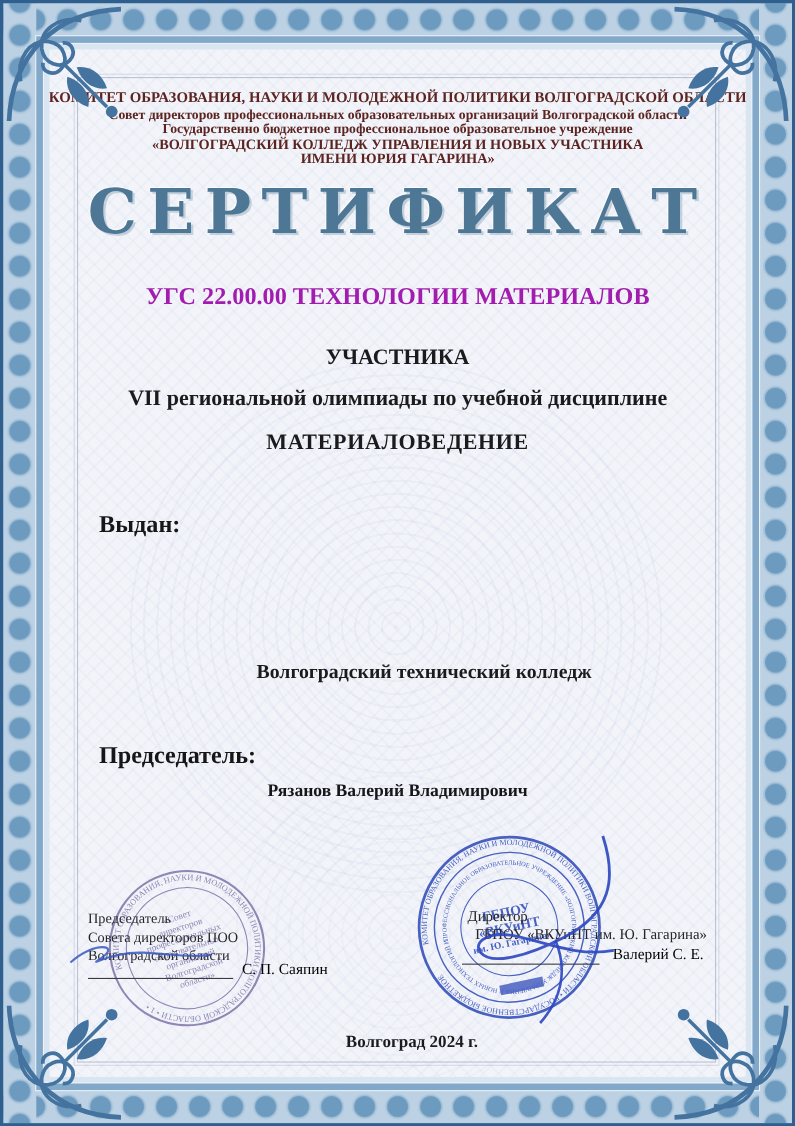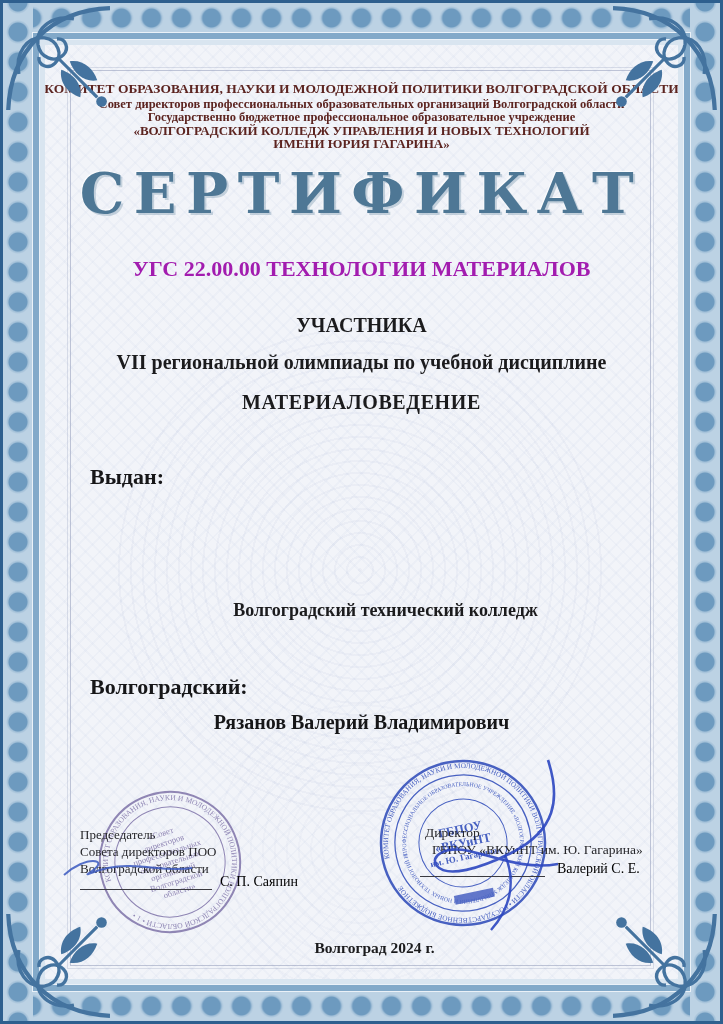--- a/index.html
+++ b/index.html
@@ -48,21 +48,21 @@
     text-shadow:2px 2px 0 rgba(78,119,149,.28),-1px -1px 0 rgba(255,255,255,.65);}
   .category{top:256px;font-size:22px;font-weight:bold;color:#a21caf;}
   .award-1{top:314px;font-size:20px;font-weight:bold;color:#1b1b1d;}
   .award-2{top:351px;font-size:20px;font-weight:bold;color:#1b1b1d;}
   .award-3{top:391px;font-size:20px;font-weight:bold;color:#1b1b1d;letter-spacing:.03em;}
   .issued{top:464px;left:90px;right:auto;font-size:22px;font-weight:bold;color:#161618;}
   .recipient{top:504px;font-size:20px;font-weight:bold;color:#161618;}
   .inst-1{top:570px;font-size:15.5px;font-weight:bold;color:#1b1b1d;}
   .inst-2{top:600px;font-size:18px;font-weight:bold;color:#1b1b1d;padding-left:48px;}
   .sup-label{top:674px;left:90px;right:auto;font-size:22px;font-weight:bold;color:#161618;}
-  .sup-name{top:711px;font-size:20px;font-weight:bold;color:#161618;}
+  .sup-name{top:711px;font-size:16px;font-weight:bold;color:#161618;}
   .footer{top:939px;font-size:15.5px;font-weight:bold;color:#1b1b1d;margin-left:26px;}
 
   .sigblock{position:absolute;z-index:3;color:#26262a;}
   .sig-left{left:80px;top:827px;font-size:13px;line-height:1.3;}
   .sig-left-row{position:absolute;left:80px;top:874px;font-size:14px;z-index:3;white-space:nowrap;}
   .sig-right-1{left:425px;top:825px;font-size:13.5px;}
   .sig-right-2{left:432px;top:842px;font-size:13.5px;white-space:nowrap;}
   .sig-right-row{position:absolute;left:420px;top:861px;font-size:14px;z-index:3;white-space:nowrap;}
   .uline{display:inline-block;border-bottom:1px solid #3a3a40;height:13px;vertical-align:bottom;}
   .uline.l{width:132px;margin-right:8px;}
@@ -134,36 +134,36 @@
       <path d="M50,50 L88,88" stroke-width="3"></path>
       <path d="M62,54 C74,52 84,60 88,72 C76,74 66,66 62,54 Z" fill="currentColor" stroke="none"></path>
       <path d="M54,62 C52,74 60,84 72,88 C74,76 66,66 54,62 Z" fill="currentColor" stroke="none"></path>
       <circle cx="92" cy="92" r="5" fill="currentColor" stroke="none"></circle>
     </g>
   </svg>
 
   <div class="abs center hdr hdr-1">КОМИТЕТ ОБРАЗОВАНИЯ, НАУКИ И МОЛОДЕЖНОЙ ПОЛИТИКИ ВОЛГОГРАДСКОЙ ОБЛАСТИ</div>
   <div class="abs center hdr hdr-2">Совет директоров профессиональных образовательных организаций Волгоградской области</div>
   <div class="abs center hdr hdr-3">Государственно бюджетное профессиональное образовательное учреждение</div>
-  <div class="abs center hdr hdr-4">«ВОЛГОГРАДСКИЙ КОЛЛЕДЖ УПРАВЛЕНИЯ И НОВЫХ ТЕХНОЛОГИЙ</div>
+  <div class="abs center hdr hdr-4">«ВОЛГОГРАДСКИЙ КОЛЛЕДЖ УПРАВЛЕНИЯ И НОВЫХ УЧАСТНИКА</div>
   <div class="abs center hdr hdr-5">ИМЕНИ ЮРИЯ ГАГАРИНА»</div>
 
   <div class="abs center title">СЕРТИФИКАТ</div>
 
   <div class="abs center category">УГС 22.00.00 ТЕХНОЛОГИИ МАТЕРИАЛОВ</div>
 
   <div class="abs center award-1">УЧАСТНИКА</div>
   <div class="abs center award-2">VII региональной олимпиады по учебной дисциплине</div>
   <div class="abs center award-3">МАТЕРИАЛОВЕДЕНИЕ</div>
 
   <div class="abs issued">Выдан:</div>
 
   <div class="abs center inst-2">Волгоградский технический колледж</div>
 
-  <div class="abs sup-label">Волгоградский:</div>
+  <div class="abs sup-label">Председатель:</div>
   <div class="abs center sup-name">Рязанов Валерий Владимирович</div>
 
   <svg class="stamp stamp-left" viewBox="0 0 150 150">
     <defs>
       <path id="lring" d="M75,75 m-62,0 a62,62 0 1,1 124,0 a62,62 0 1,1 -124,0"></path>
     </defs>
     <circle cx="75" cy="75" r="70" fill="none" stroke="currentColor" stroke-width="2"></circle>
     <circle cx="75" cy="75" r="55" fill="none" stroke="currentColor" stroke-width="1"></circle>
     <text font-size="7.6" fill="currentColor" font-family="Liberation Serif,serif">
       <textPath href="#lring">КОМИТЕТ ОБРАЗОВАНИЯ, НАУКИ И МОЛОДЕЖНОЙ ПОЛИТИКИ ВОЛГОГРАДСКОЙ ОБЛАСТИ • 1 •</textPath>

